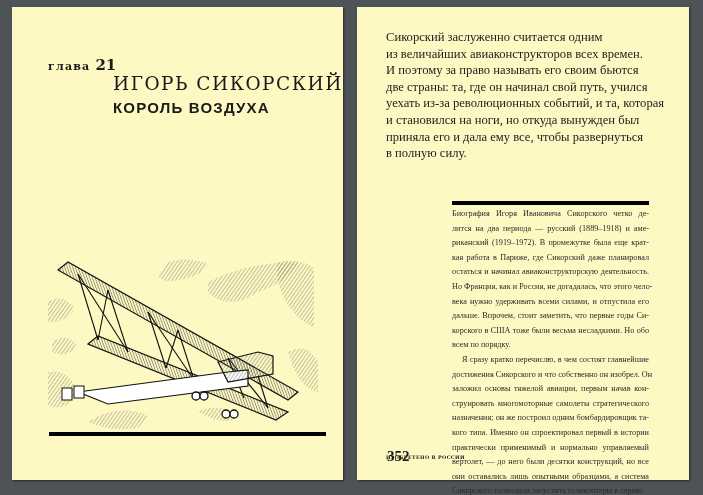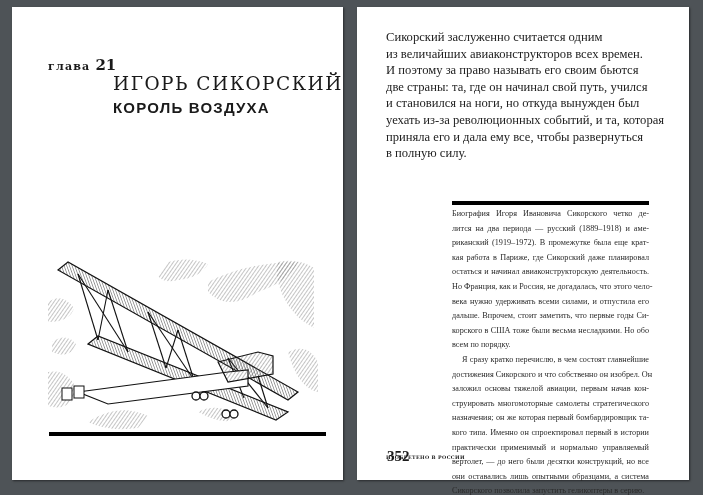--- a/index.html
+++ b/index.html
@@ -4,21 +4,21 @@
 <style>
   html, body { margin:0; padding:0; }
   body {
     width:703px; height:495px; overflow:hidden;
     background:#4e5357;
     position:relative;
     font-family:"DejaVu Serif", "Liberation Serif", serif;
     color:#1a1a1a;
   }
   .page {
-    position:absolute; background:#ffffff;
+    position:absolute; background:#fef9c3;
     box-shadow: 1px 1px 2px rgba(0,0,0,0.5);
   }
   #page-left  { left:12px;  top:7px; width:331px; height:473px; }
   #page-right { left:357px; top:7px; width:332px; height:473px; }
 
   .chapter-label {
     position:absolute; left:36px; top:49px;
     font-family:"DejaVu Serif", serif; font-weight:bold;
     font-size:11px; letter-spacing:1.2px;
   }
@@ -137,22 +137,22 @@
   </div>
   <div class="rule-left"></div>
 </div>
 
 <div class="page" id="page-right">
   <div class="intro">
     <p>Сикорский заслуженно считается одним</p>
     <p>из величайших авиаконструкторов всех времен.</p>
     <p>И поэтому за право называть его своим бьются</p>
     <p>две страны: та, где он начинал свой путь, учился</p>
+    <p>уехать из-за революционных событий, и та, которая</p>
     <p>и становился на ноги, но откуда вынужден был</p>
-    <p>уехать из-за революционных событий, и та, которая</p>
     <p>приняла его и дала ему все, чтобы развернуться</p>
     <p>в полную силу.</p>
   </div>
 
   <div class="rule-right"></div>
 
   <div class="body-text">
     <span class="line">Биография Игоря Ивановича Сикорского четко де-</span>
     <span class="line">лится на два периода — русский (1889–1918) и аме-</span>
     <span class="line">риканский (1919–1972). В промежутке была еще крат-</span>
@@ -160,21 +160,21 @@
     <span class="line">остаться и начинал авиаконструкторскую деятельность.</span>
     <span class="line">Но Франция, как и Россия, не догадалась, что этого чело-</span>
     <span class="line">века нужно удерживать всеми силами, и отпустила его</span>
     <span class="line">дальше. Впрочем, стоит заметить, что первые годы Си-</span>
     <span class="line">корского в США тоже были весьма несладкими. Но обо</span>
     <span class="line last">всем по порядку.</span>
     <span class="line indent">Я сразу кратко перечислю, в чем состоят главнейшие</span>
     <span class="line">достижения Сикорского и что собственно он изобрел. Он</span>
     <span class="line">заложил основы тяжелой авиации, первым начав кон-</span>
     <span class="line">струировать многомоторные самолеты стратегического</span>
-    <span class="line">назначения; он же которая первый бомбардировщик та-</span>
+    <span class="line">назначения; он же построил одним бомбардировщик та-</span>
     <span class="line">кого типа. Именно он спроектировал первый в истории</span>
     <span class="line">практически применимый и нормально управляемый</span>
     <span class="line">вертолет, — до него были десятки конструкций, но все</span>
     <span class="line">они оставались лишь опытными образцами, а система</span>
     <span class="line last">Сикорского позволила запустить геликоптеры в серию.</span>
   </div>
 
   <div class="page-number">352</div>
   <div class="running-footer">ИЗОБРЕТЕНО В РОССИИ</div>
 </div>

